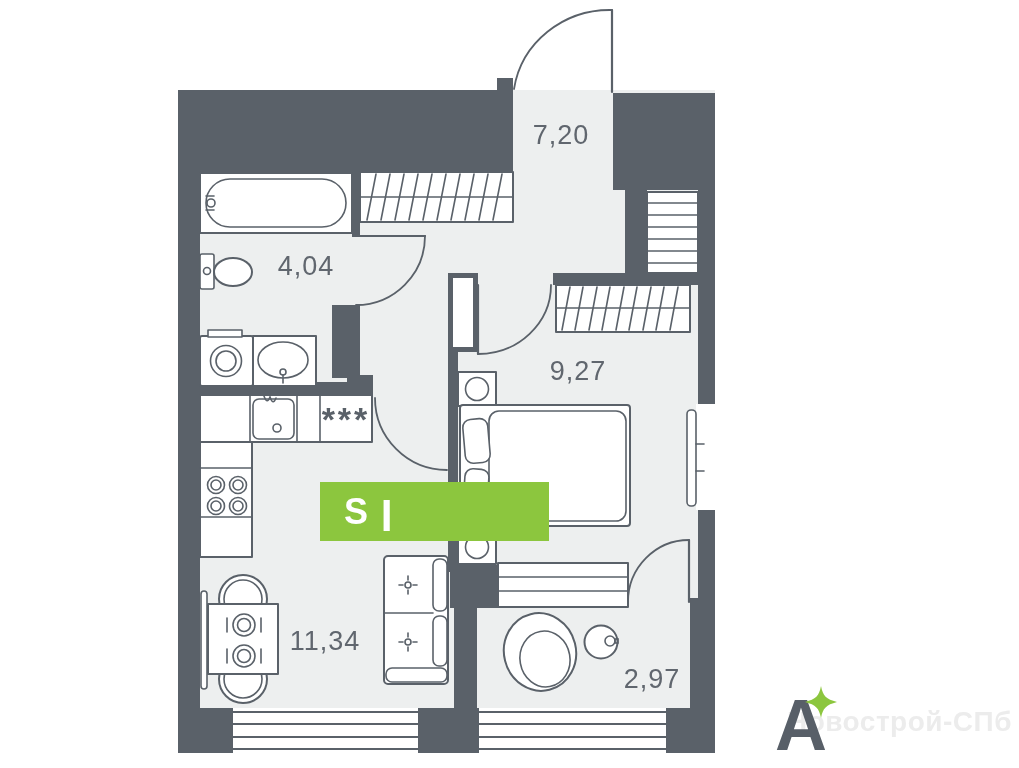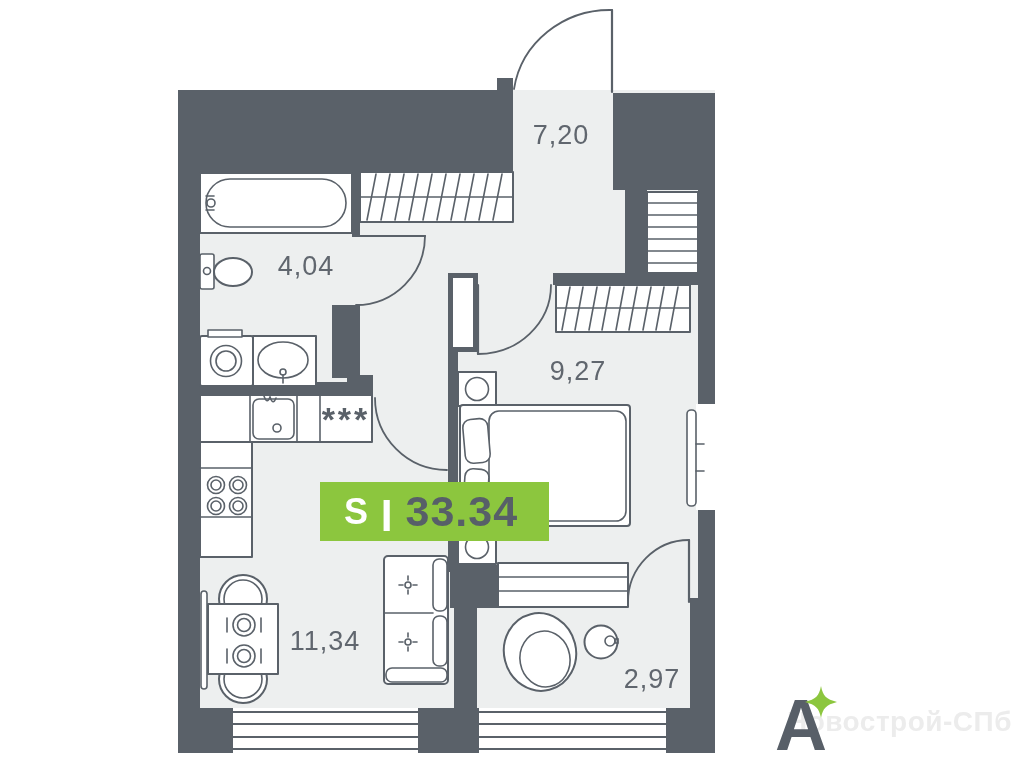--- a/index.html
+++ b/index.html
@@ -271,21 +271,20 @@
   <text class="room-label" x="561" y="144">7,20</text>
   <text class="room-label" x="306" y="275">4,04</text>
   <text class="room-label" x="578" y="380">9,27</text>
   <text class="room-label" x="325" y="650">11,34</text>
   <text class="room-label" x="652" y="688">2,97</text>
 </svg>
 
   <div class="badge">
     <span class="s">S</span>
     <span class="bar">|</span>
-    <span class="total">33.34</span>
   </div>
 
   <div class="watermark">Новострой-СПб</div>
   <div class="logo-a">A</div>
   <svg class="logo-star" width="34" height="34" viewBox="0 0 34 34">
     <path d="M17,1 C19,11 22,14 33,17 C22,20 19,23 17,33 C15,23 12,20 1,17 C12,14 15,11 17,1 Z" fill="#8cc63e"></path>
   </svg>
 
 </div>
 

